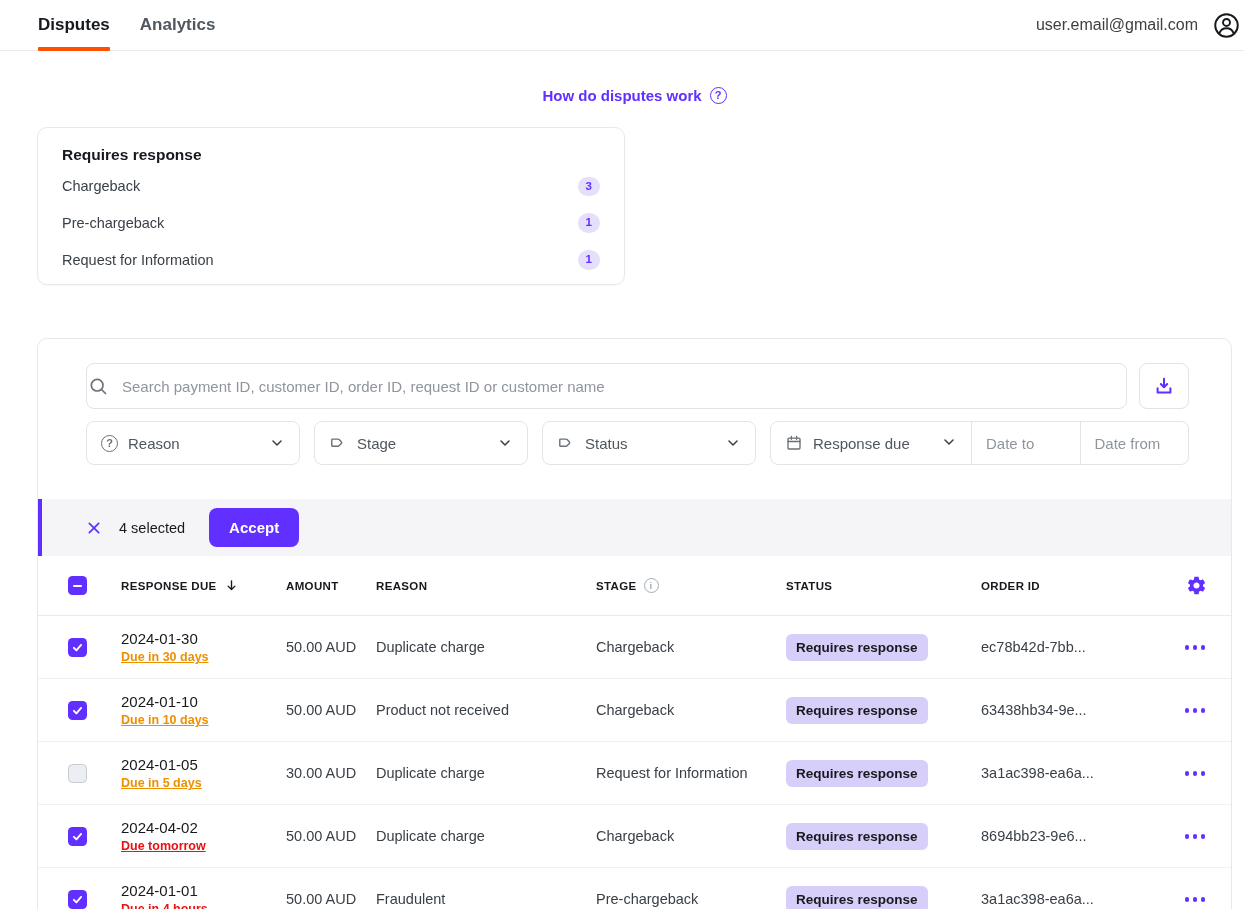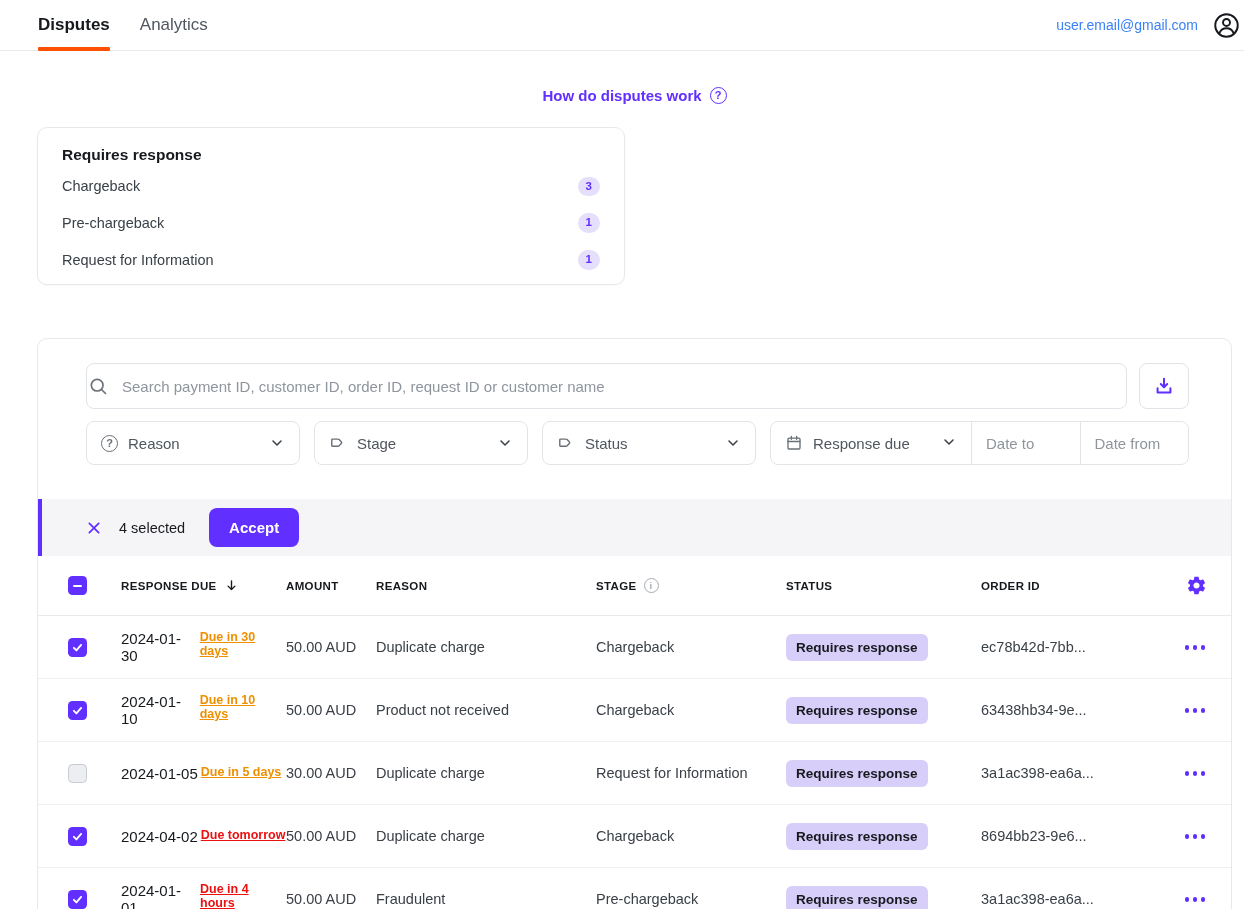--- a/index.html
+++ b/index.html
@@ -6,27 +6,27 @@
   html, body { margin:0; padding:0; overflow:hidden; }
   body {
     width:1244px; height:909px; background:#fff;
     font-family:"Liberation Sans", sans-serif; color:#16191d; position:relative;
   }
 
   
   .topnav { height:51px; display:flex; align-items:center; padding:0 4px 0 38px;
             border-bottom:1px solid #e8e9eb; }
   .tabs { display:flex; gap:30px; height:100%; align-items:center; }
-  .tab { position:relative; font-size:17px; font-weight:400; color:#50575f;
+  .tab { position:relative; font-size:17px; font-weight:700; color:#50575f;
          height:100%; display:flex; align-items:center; cursor:pointer; }
   .tab.active { font-weight:700; color:#16191d; }
   .tab.active::after { content:""; position:absolute; left:0; right:0; bottom:-1px;
          height:4px; background:var(--tab_underline,#ff4f00); border-radius:1px; }
   .nav-right { margin-left:auto; display:flex; align-items:center; gap:15px; }
-  .email { font-size:14px; color:#3b82f6; }
+  .email { font-size:16px; color:#404040; }
   .avatar-btn { display:flex; align-items:center; cursor:pointer; }
 
   
   .content { padding:0 12px 0 37px; }
   .help-row { display:flex; justify-content:center; margin-top:36px; }
   .help-link { display:inline-flex; gap:8px; align-items:center; cursor:pointer;
                color:var(--accent,#612fff); font-weight:700; font-size:15px; }
   .qcircle { width:17px; height:17px; border:1.7px solid currentColor; border-radius:50%;
              display:inline-flex; align-items:center; justify-content:center;
              font-size:11px; font-weight:700; line-height:1; }
@@ -80,21 +80,21 @@
 
   
   .thead, .trow { display:grid; align-items:center; padding:0 24px 0 30px;
       grid-template-columns:53px 165px 90px 220px 190px 195px 185px 1fr; }
   .thead { height:60px; border-bottom:1px solid #e9eaec; }
   .th { font-size:11.5px; font-weight:700; letter-spacing:.35px; color:#16191d;
         display:flex; align-items:center; gap:7px; }
   .th.sortable { cursor:pointer; }
   .trow { height:63px; border-bottom:1px solid #f0f0f2; font-size:14.5px; color:#3a4047;
           cursor:pointer; }
-  .date-cell { display:flex; gap:3px; }
+  .date-cell { display:flex; flex-direction:column; gap:3px; }
   .date { font-size:15px; color:#16191d; }
   .due { font-size:12.5px; font-weight:700;text-decoration:underline; }
   .due.warn { color:var(--warn,#ee8f00); }
   .due.urgent { color:var(--urgent,#eb1111); }
 
   .checkbox { width:19px; height:19px; border-radius:4.5px; display:flex; align-items:center;
               justify-content:center; cursor:pointer; }
   .checkbox.checked, .checkbox.indeterminate { background:var(--accent,#612fff); }
   .checkbox.unchecked { background:#eceef1; border:1.5px solid #c6cad1; }
   .checkbox.indeterminate::after { content:""; width:9px; height:2.5px; background:#fff;

